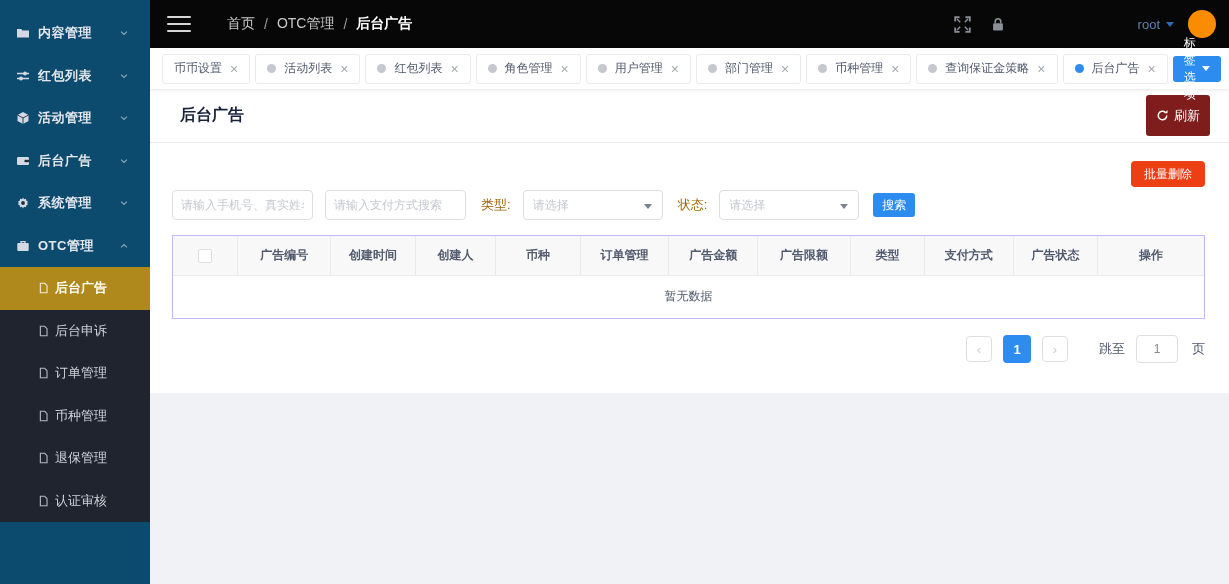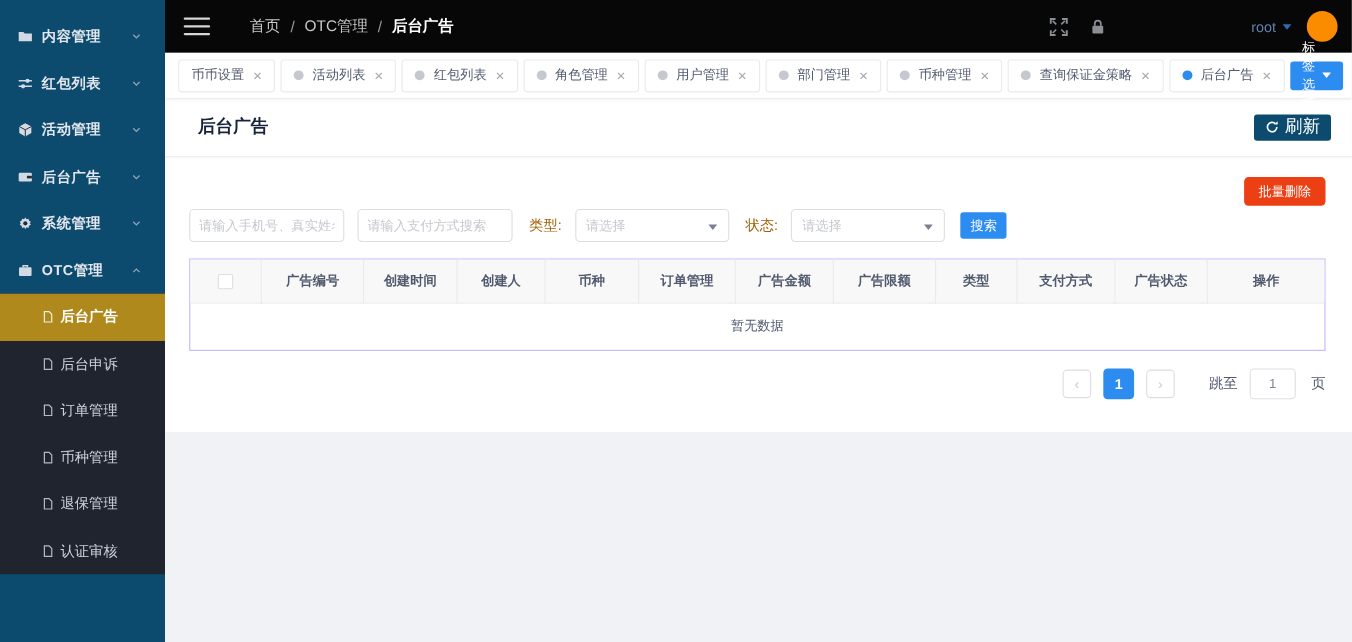--- a/index.html
+++ b/index.html
@@ -41,21 +41,21 @@
   .tab { display:inline-flex; align-items:center; height:30px; padding:0 11px; border:1px solid #e8eaec; border-radius:3px; background:#fff; font-size:12px; color:#515a6e; gap:8px; cursor:pointer; white-space:nowrap; }
   .tab .dot { width:9px; height:9px; border-radius:50%; background:#c5c8ce; }
   .tab.active .dot { background:#2d8cf0; }
   .tab .tab-close { color:#a5a9b0; font-size:14px; line-height:1; cursor:pointer; }
   .tag-options { margin-left:auto; background:#2d8cf0; border:none; color:#fff; font-size:12px; height:26px; padding:0 11px; border-radius:3px; display:flex; align-items:center; gap:6px; cursor:pointer; }
   .tag-caret { width:0; height:0; border-left:4px solid transparent; border-right:4px solid transparent; border-top:5px solid #fff; }
 
   
   .titlebar { height:54px; flex-shrink:0; background:#fff; display:flex; align-items:center; padding:0 19px 0 30px; border-bottom:1px solid #e8eaec; position:relative; z-index:2; }
   .page-title { font-size:16px; font-weight:bold; color:#17233d; }
-  .refresh-btn { margin-left:auto; background:#0c4a6e; border:none; color:#fff; font-size:16px; height:24px; padding:0 10px; border-radius:3px; display:flex; align-items:center; gap:5px; cursor:pointer; }
+  .refresh-btn { margin-left:auto; background:#7f1d1d; border:none; color:#fff; font-size:13px; height:41px; padding:0 10px; border-radius:3px; display:flex; align-items:center; gap:5px; cursor:pointer; }
 
   
   .content { background:#fff; padding:18px 24px 30px 22px; flex-shrink:0; }
   .bulk-row { display:flex; justify-content:flex-end; }
   .bulk-btn { background:#ed3f14; border:none; color:#fff; font-size:12px; height:26px; padding:0 13px; border-radius:4px; cursor:pointer; }
   .filter-row { display:flex; align-items:center; margin-top:3px; gap:12px; }
   .f-input { width:141px; height:30px; border:1px solid #dcdee2; border-radius:4px; padding:0 8px; font-size:12px; color:#515a6e; outline:none; }
   .f-input::placeholder { color:#c5c8ce; }
   .f-label { font-size:13px; color:#a16207; margin-left:3px; }
   .f-select { width:140px; height:30px; border:1px solid #dcdee2; border-radius:4px; background:#fff; display:flex; align-items:center; padding:0 26px 0 9px; font-size:12px; color:#c5c8ce; position:relative; cursor:pointer; }

